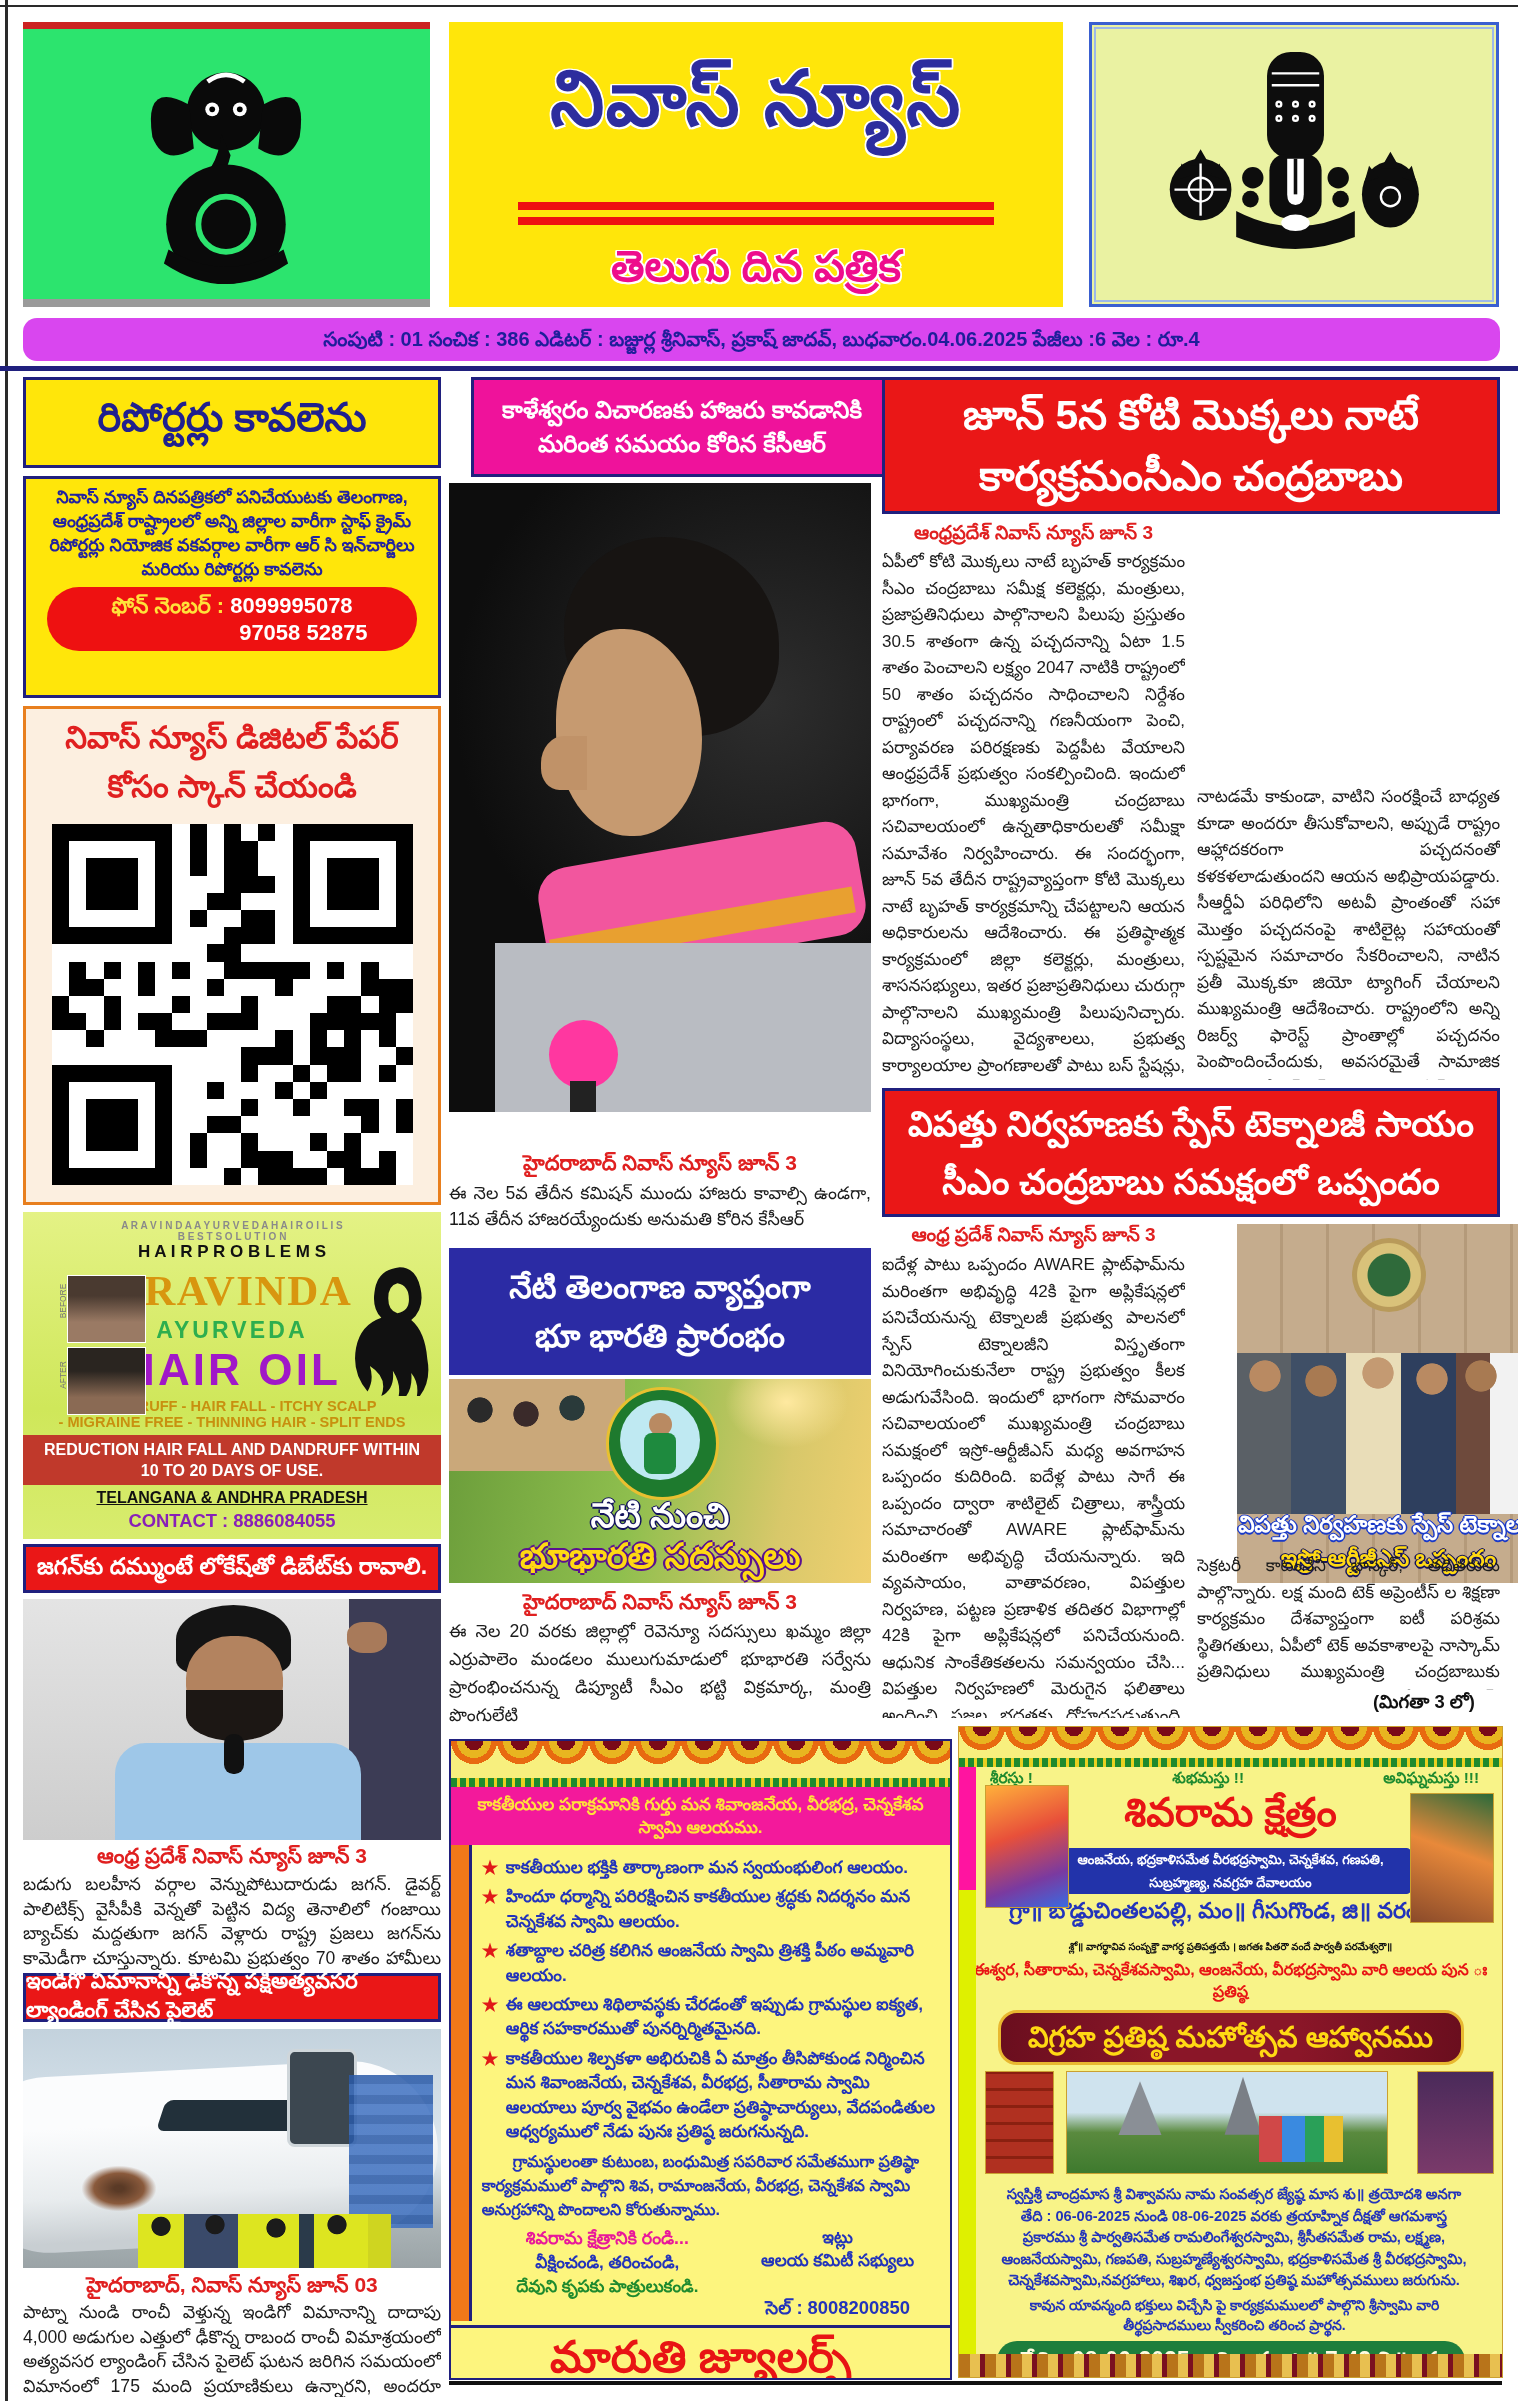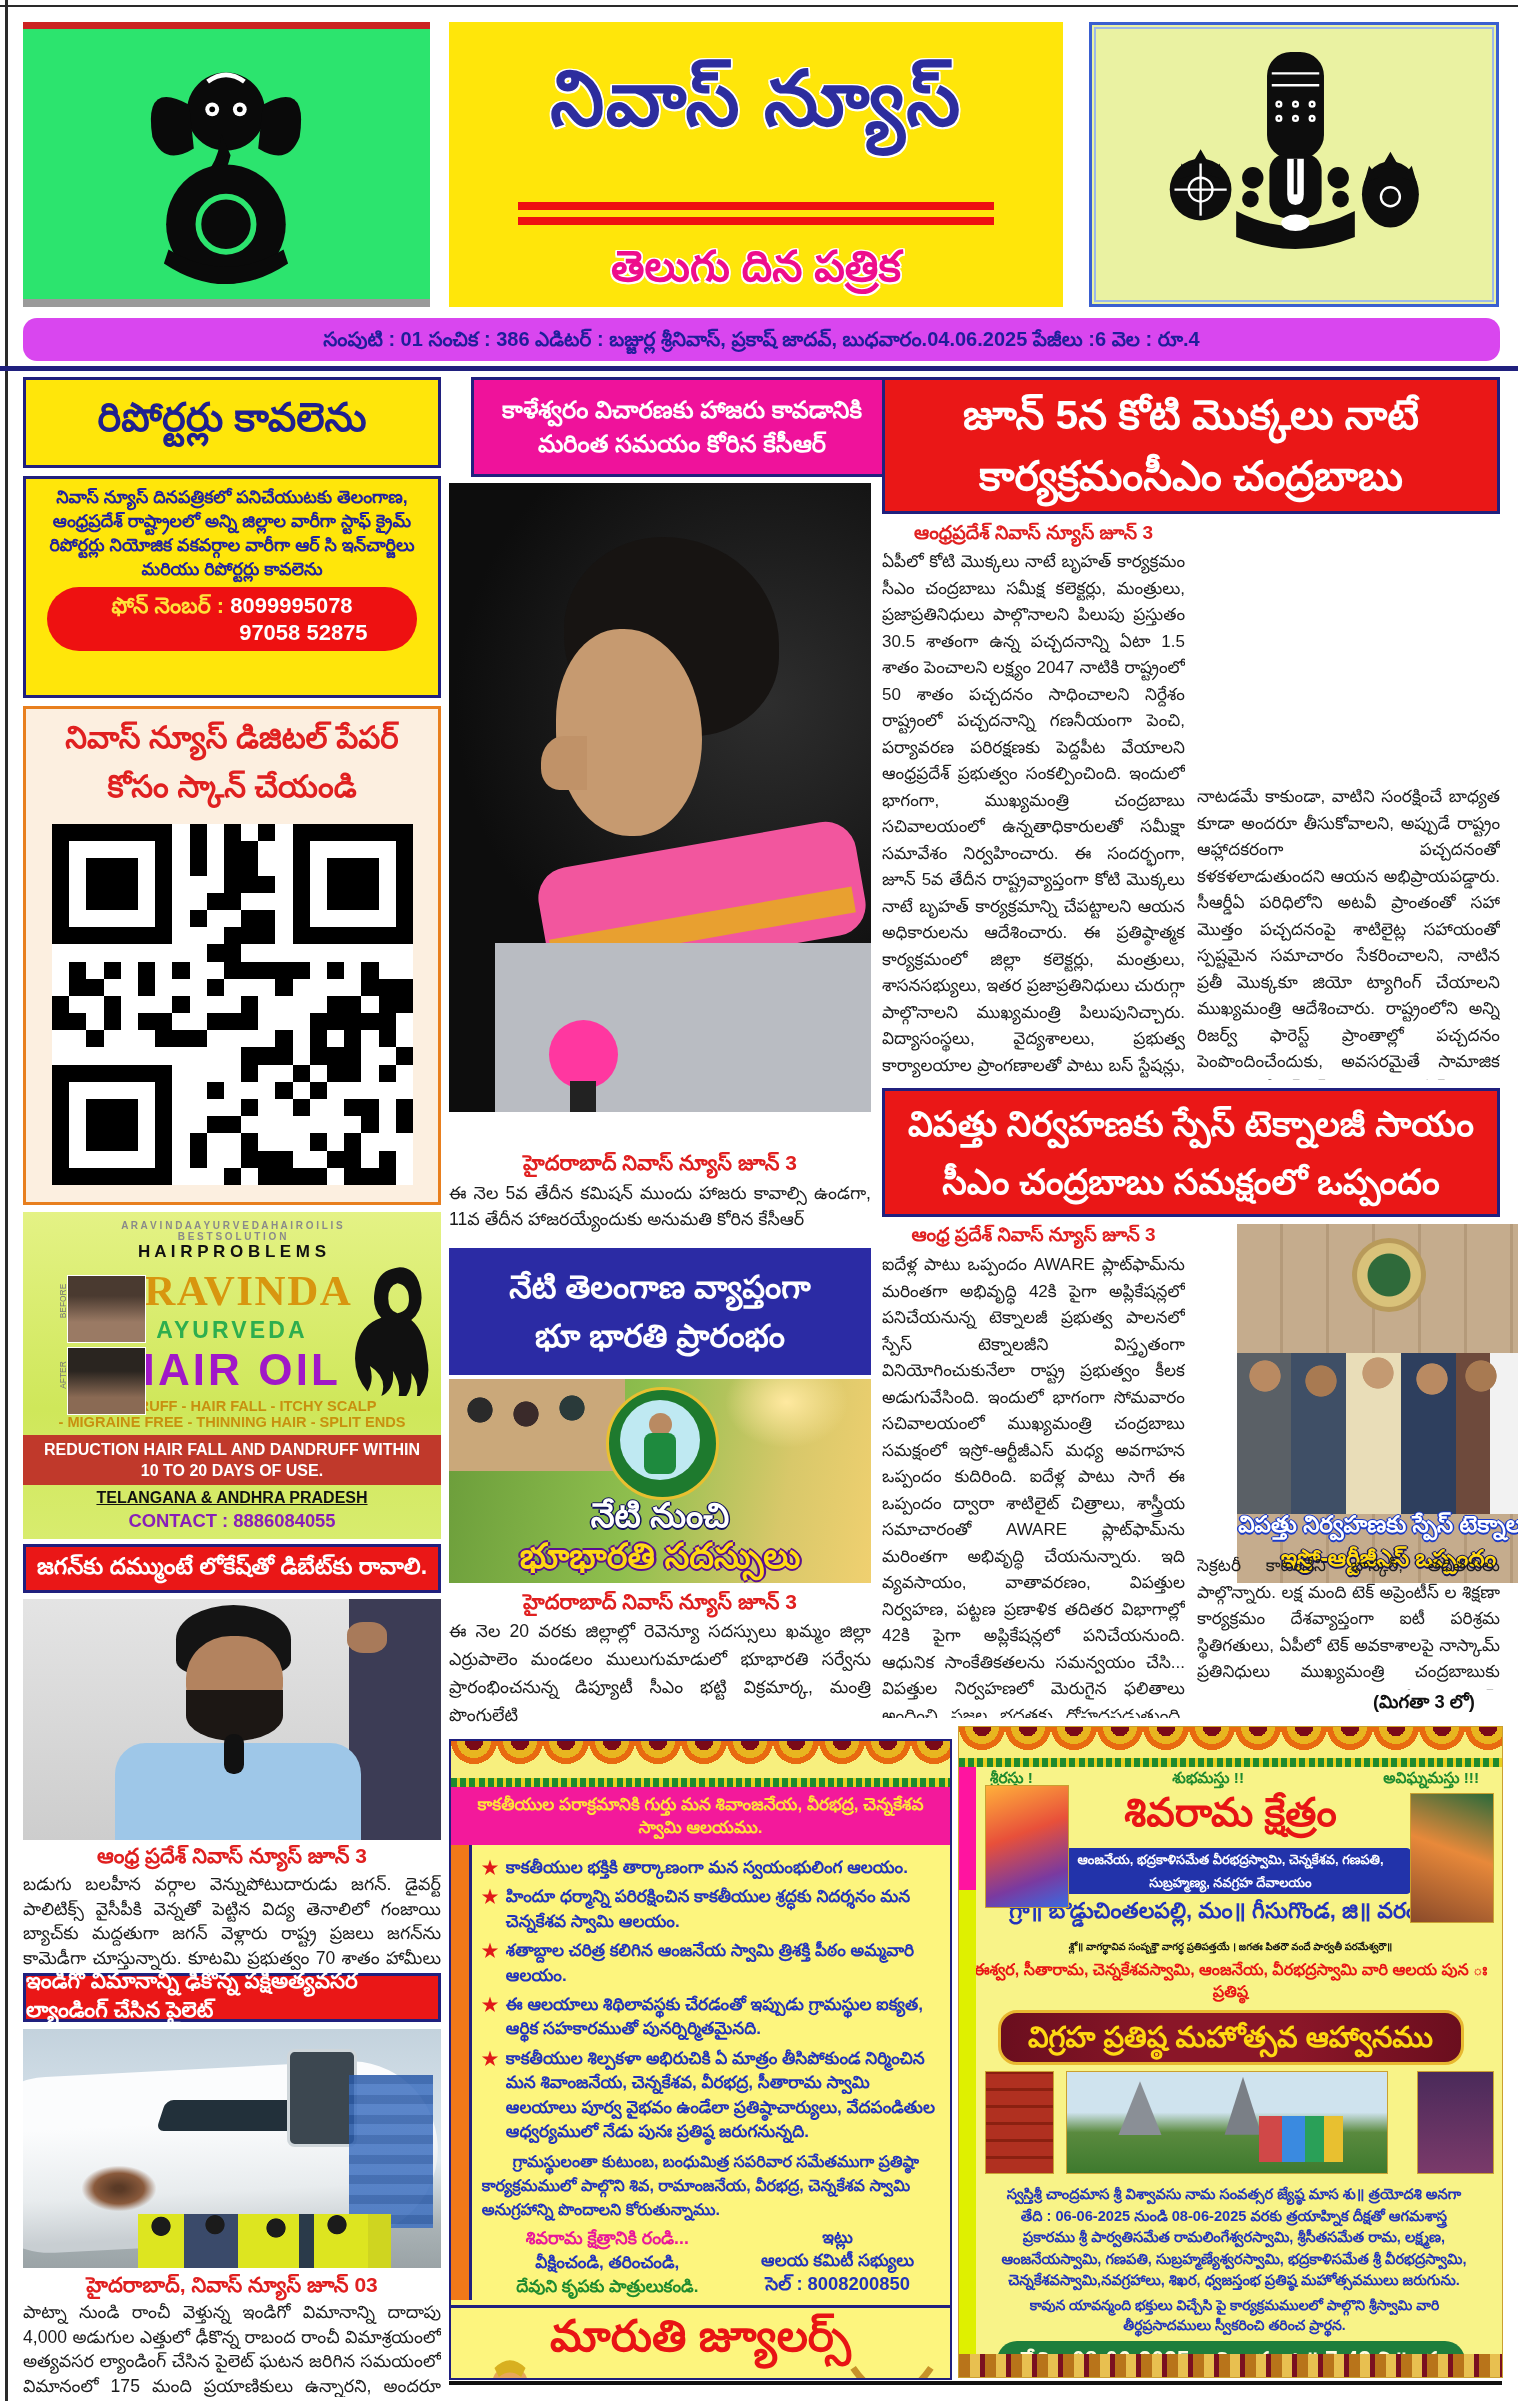--- a/index.html
+++ b/index.html
@@ -378,21 +378,21 @@
         <div style="margin-top:3.1px;color:#2233bb;font-weight:bold;font-size:16px;line-height:24px;text-indent:31px;">గ్రామస్థులంతా కుటుంబ, బంధుమిత్ర సపరివార సమేతముగా ప్రతిష్ఠా కార్యక్రమములో పాల్గొని శివ, రామాంజనేయ, వీరభద్ర, చెన్నకేశవ స్వామి అనుగ్రహాన్ని పొందాలని కోరుతున్నాము.</div>
         <div style="display:flex;margin-top:4.6px;">
           <div style="flex:1.2;">
             <div class="ctr bold" style="color:#e8189a;font-size:17.6px;line-height:24.6px;">శివరామ క్షేత్రానికి రండి...</div>
             <div class="ctr bold" style="color:#2233bb;font-size:17px;line-height:24.6px;">వీక్షించండి, తరించండి,</div>
             <div class="ctr bold" style="color:#1e8a2e;font-size:17px;line-height:24.6px;">దేవుని కృపకు పాత్రులుకండి.</div>
           </div>
           <div style="flex:1;">
             <div class="ctr bold" style="color:#2233bb;font-size:17px;line-height:23px;">ఇట్లు</div>
             <div class="ctr bold" style="color:#2233bb;font-size:17px;line-height:23px;">ఆలయ కమిటీ సభ్యులు</div>
-            <div class="ctr bold" style="color:#2233bb;font-size:18.4px;line-height:24.6px;">సెల్ : 8008200850</div>
+            <div class="ctr bold" style="color:#2233bb;font-size:18.4px;line-height:24.6px;margin-top:24px;">సెల్ : 8008200850</div>
           </div>
         </div>
       </div>
     </div>
     <div style="height:3.1px;background:#20207e;margin-top:4.6px;"></div>
     <div style="position:relative;background:#fdf57e;height:230px;">
       <svg class="abs" style="left:9.2px;top:34px;" width="100" height="146" viewBox="0 0 90 130">
         <ellipse cx="45" cy="116" rx="40" ry="12" fill="#e84a9a"></ellipse>
         <ellipse cx="24" cy="110" rx="16" ry="9" fill="#f068b0"></ellipse>
           <ellipse cx="66" cy="110" rx="16" ry="9" fill="#f068b0"></ellipse>

